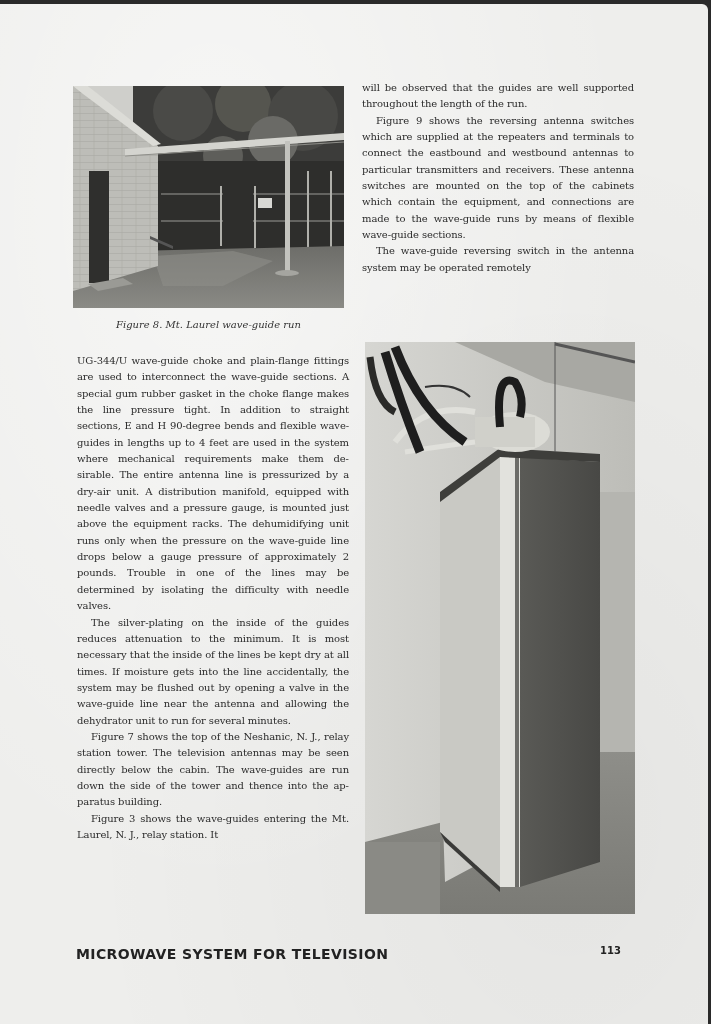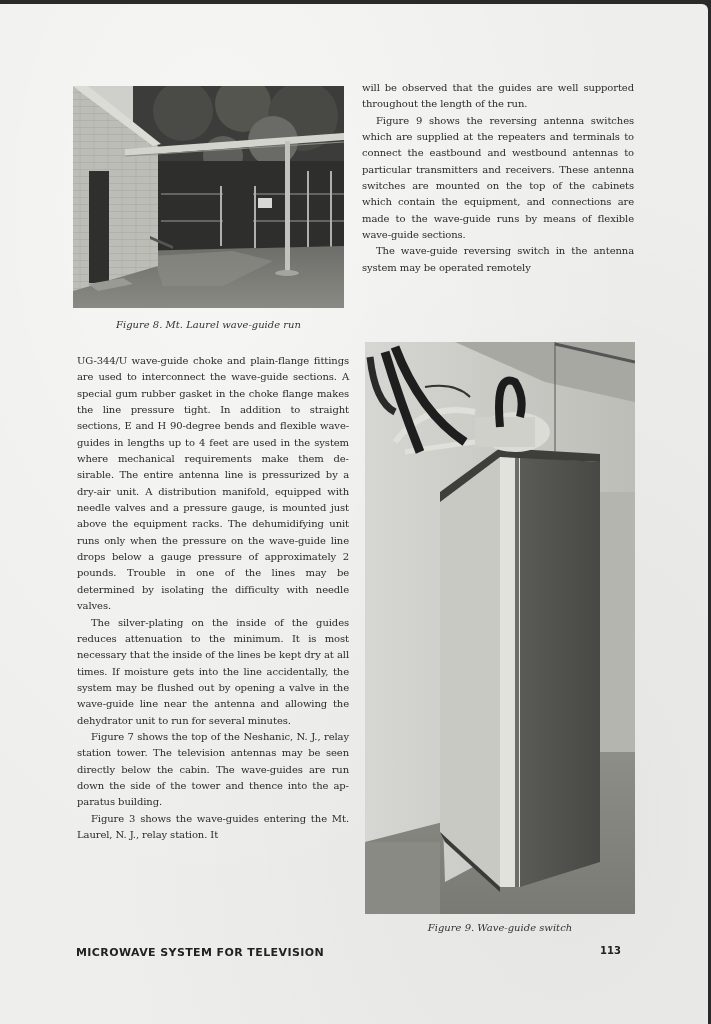--- a/index.html
+++ b/index.html
@@ -43,21 +43,21 @@
     font-size: 10px;
     color: #333;
     text-align: center;
   }
   .cap8 { left: 73px; top: 315px; width: 271px; }
   .cap9 { left: 365px; top: 918px; width: 270px; }
 
   .footer-title {
     position: absolute; left: 76px; top: 942px;
     font-family: "DejaVu Sans", "Liberation Sans", sans-serif;
-    font-weight: bold; font-size: 11px; letter-spacing: 0.4px;
+    font-weight: bold; font-size: 14px; letter-spacing: 0.4px;
     color: #222;
   }
   .page-number {
     position: absolute; left: 600px; top: 941px; width: 34px; text-align: left;
     font-family: "DejaVu Sans", "Liberation Sans", sans-serif;
     font-weight: bold; font-size: 10px; color: #222;
   }
   svg { display: block; }
 </style>
 </head>
@@ -173,17 +173,16 @@
 
       <path d="M20 10 Q35 60 55 110" stroke="#1e1e1e" stroke-width="9" fill="none"></path>
       <path d="M30 5 Q55 70 100 100" stroke="#1e1e1e" stroke-width="9" fill="none"></path>
       <path d="M5 15 Q10 60 30 70" stroke="#2a2a28" stroke-width="7" fill="none"></path>
       <path d="M135 85 Q130 30 150 40 Q160 55 155 75" stroke="#1c1c1c" stroke-width="8" fill="none"></path>
       <path d="M60 45 Q90 40 105 55" stroke="#333" stroke-width="2" fill="none"></path>
 
       <line x1="190" y1="0" x2="190" y2="110" stroke="#555" stroke-width="1"></line>
     </svg>
   </div>
-  <div class="caption cap9">Figure 9. Wave-guide switch</div>
 
   <div class="footer-title">MICROWAVE SYSTEM FOR TELEVISION</div>
   <div class="page-number">113</div>
 </div>
 
 </body></html>

